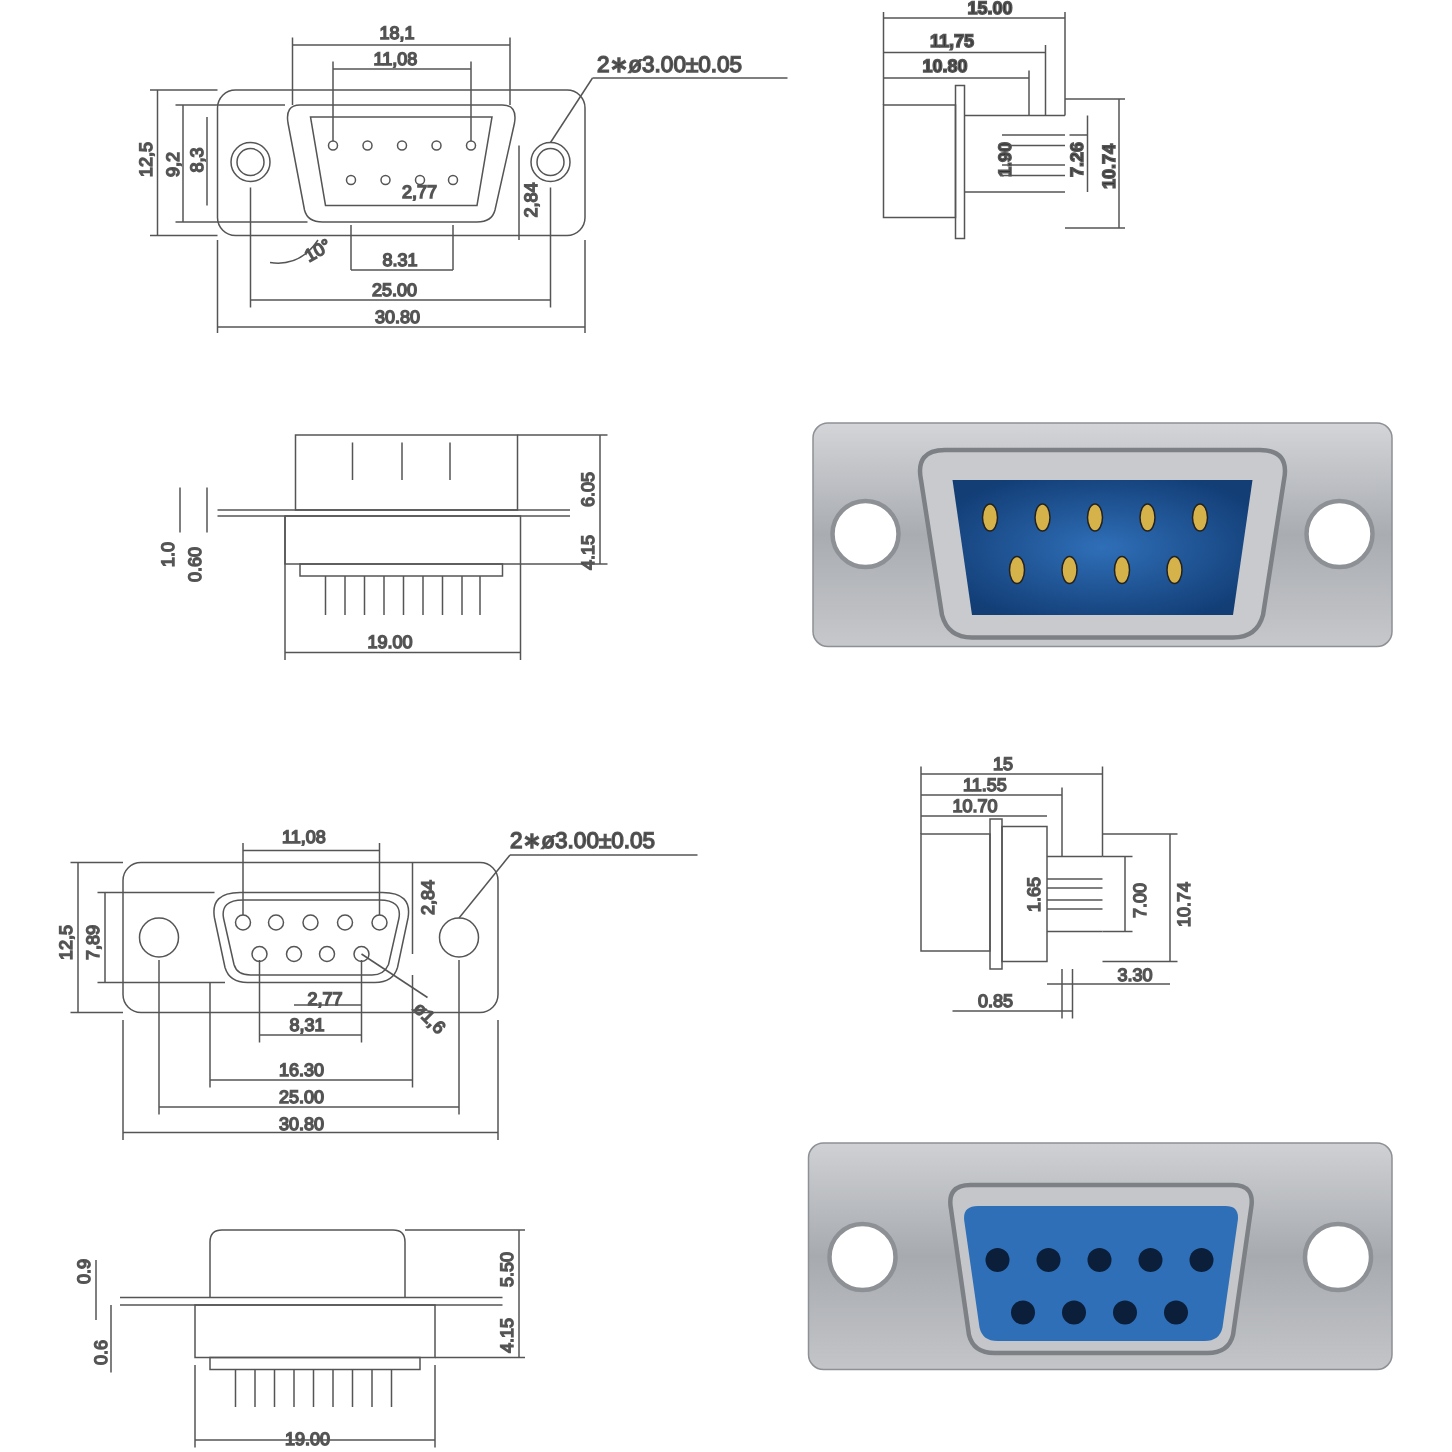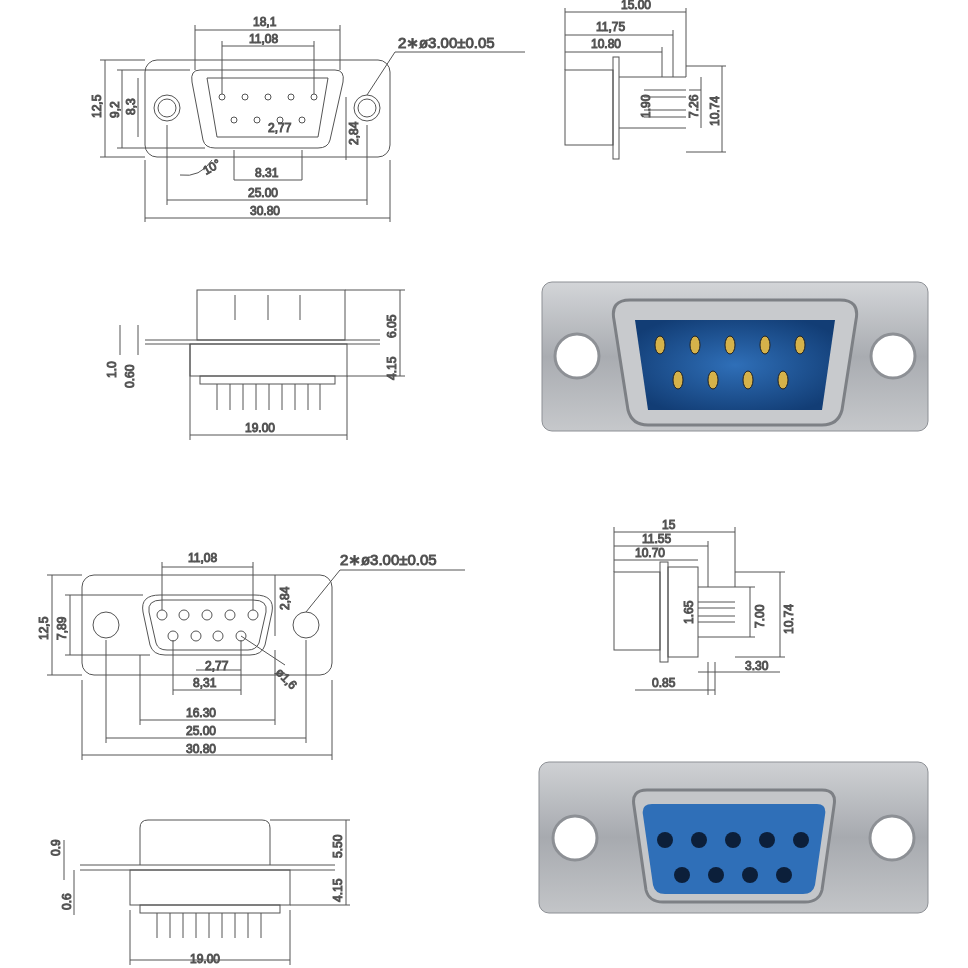--- a/index.html
+++ b/index.html
@@ -71,21 +71,21 @@
   <text x="135" y="115" transform="rotate(-90 135 115)">8,3</text>
   <text x="268" y="132">2,77</text>
   <text x="358" y="145" transform="rotate(-90 358 145)">2,84</text>
   <text x="206" y="175" transform="rotate(-30 206 175)">10°</text>
   <text x="255" y="177">8.31</text>
   <text x="248" y="197">25.00</text>
   <text x="250" y="215">30.80</text>
 </svg>
 </div>
 
-<div class="panel" style="left:536px;top:0;width:220px;height:170px;">
+<div class="panel" style="left:560px;top:0;width:220px;height:170px;font-weight:bold;">
 <svg width="220" height="170" class="dim" stroke="#555" fill="none">
   <rect x="29" y="70" width="48" height="75"></rect>
   <rect x="77" y="57" width="6" height="102"></rect>
   <line x1="83" y1="77" x2="150" y2="77"></line>
       <line x1="83" y1="128" x2="150" y2="128"></line>
   <path d="M108 90 L150 90 M108 97 L150 97 M108 110 L150 110 M108 117 L150 117"></path>
   <line x1="29" y1="12" x2="150" y2="12"></line>
       <line x1="29" y1="8" x2="29" y2="70"></line>
       <line x1="150" y1="8" x2="150" y2="77"></line>
   <line x1="29" y1="35" x2="137" y2="35"></line>
@@ -212,21 +212,21 @@
   <text x="289" y="70" transform="rotate(-90 289 70)">2,84</text>
   <text x="205" y="130">2,77</text>
   <text x="275" y="133" transform="rotate(45 275 133)">ø1,6</text>
   <text x="193" y="147">8,31</text>
   <text x="186" y="177">16.30</text>
   <text x="186" y="195">25.00</text>
   <text x="186" y="213">30.80</text>
 </svg>
 </div>
 
-<div class="panel" style="left:590px;top:512px;width:210px;height:190px;text-align:center;">
+<div class="panel" style="left:590px;top:496px;width:210px;height:190px;text-align:center;">
 <svg width="210" height="190" class="dim" stroke="#555" fill="none">
   <rect x="24" y="60" width="46" height="78"></rect>
   <rect x="70" y="50" width="8" height="100"></rect>
   <rect x="78" y="55" width="30" height="90"></rect>
   <line x1="108" y1="75" x2="145" y2="75"></line>
       <line x1="108" y1="125" x2="145" y2="125"></line>
   <path d="M108 90 L145 90 M108 96 L145 96 M108 104 L145 104 M108 110 L145 110"></path>
   <line x1="24" y1="20" x2="145" y2="20"></line>
       <line x1="24" y1="15" x2="24" y2="60"></line>
       <line x1="145" y1="15" x2="145" y2="75"></line>

